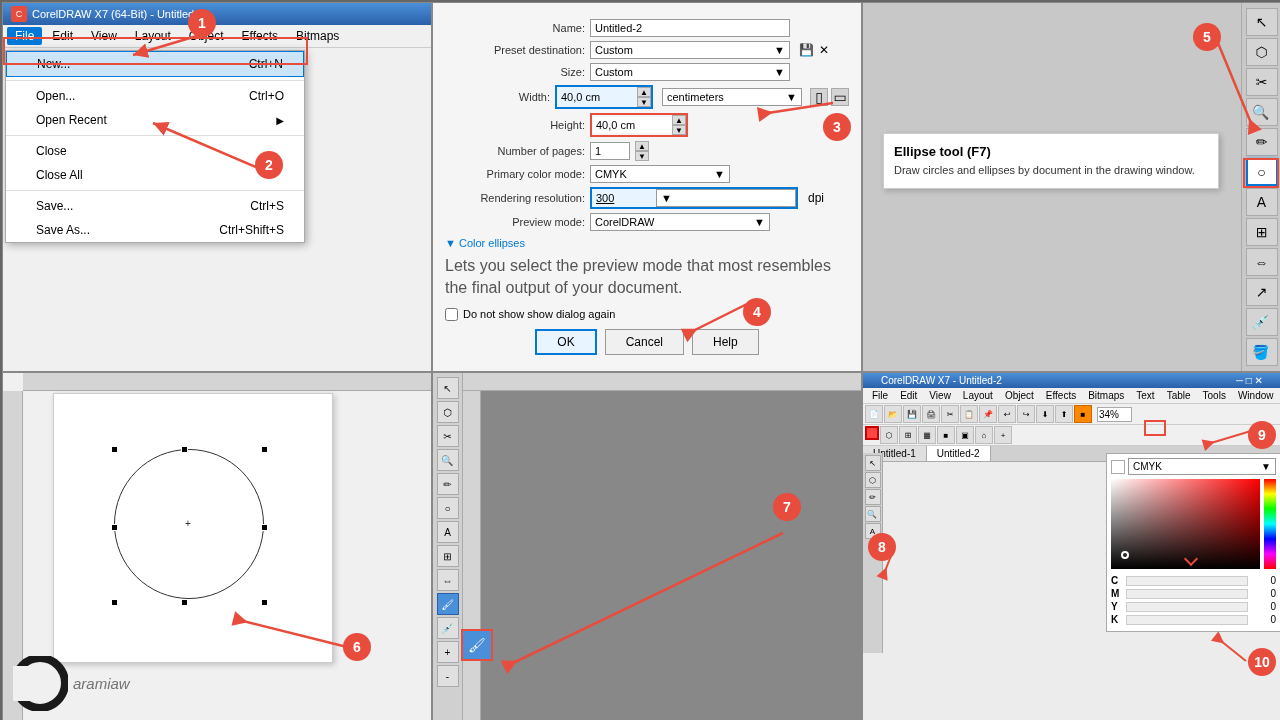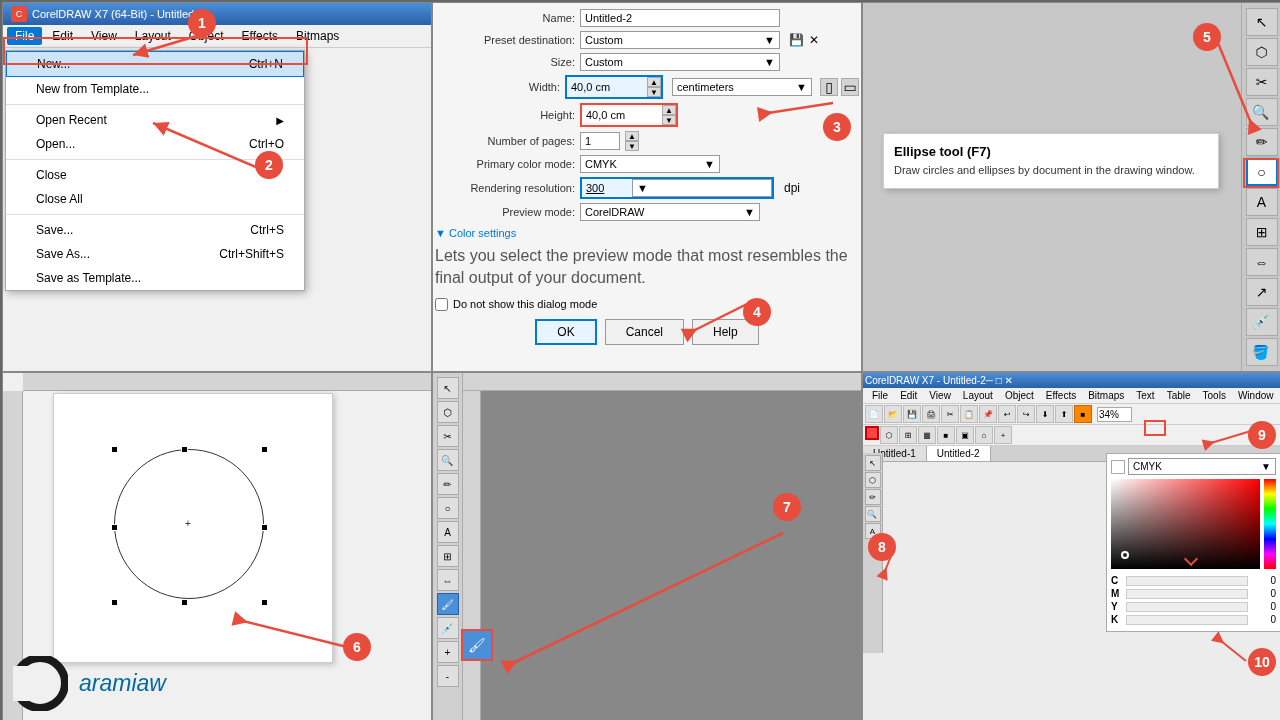--- a/index.html
+++ b/index.html
@@ -302,24 +302,23 @@
     .brand-logo {
       position: absolute;
       bottom: 10px;
       left: 10px;
       display: flex;
       align-items: center;
       gap: 5px;
     }
 
     .brand-text {
-      font-size: 23px;
-      color: #0369a1;
+      font-size: 15px;
+      color: #737373;
       font-style: italic;
-      margin-left: 6px;
     }
 
     
     .panel-5 {
       background: #888;
       position: relative;
     }
 
     .tool-strip-left {
       position: absolute;
@@ -384,24 +383,24 @@
       position: absolute;
       inset: 0;
       background: #ececec;
       display: flex;
       flex-direction: column;
     }
 
     .cdr-title {
       background: linear-gradient(to bottom, #4a90d9, #2a60a9);
       color: white;
-      padding: 2px 2px;
+      padding: 2px 18px;
       font-size: 10px;
       display: flex;
-      justify-content: flex-start;
+      justify-content: space-between;
     }
 
     .cdr-menubar {
       background: #f0f0f0;
       display: flex;
       padding: 1px 4px;
       border-bottom: 1px solid #ccc;
       gap: 2px;
       font-size: 10px;
     }
@@ -548,50 +547,44 @@
       <span class="menu-item">Object</span>
       <span class="menu-item">Effects</span>
       <span class="menu-item">Bitmaps</span>
     </div>
 
     <div class="dropdown-menu">
       <div class="dropdown-item highlighted">
         <span>New...</span>
         <span>Ctrl+N</span>
       </div>
+      <div class="dropdown-divider"></div>
       <div class="dropdown-item">
-        <span>New from Template...</span>
-      </div>
-      <div class="dropdown-divider"></div>
+        <span>Open...</span>
+        <span>Ctrl+O</span>
+      </div>
       <div class="dropdown-item">
         <span>Open Recent</span>
         <span style="font-size:10px;">▶</span>
-      </div>
-      <div class="dropdown-item">
-        <span>Open...</span>
-        <span>Ctrl+O</span>
       </div>
       <div class="dropdown-divider"></div>
       <div class="dropdown-item">
         <span>Close</span>
       </div>
       <div class="dropdown-item">
         <span>Close All</span>
       </div>
       <div class="dropdown-divider"></div>
       <div class="dropdown-item">
         <span>Save...</span>
         <span>Ctrl+S</span>
       </div>
       <div class="dropdown-item">
         <span>Save As...</span>
         <span>Ctrl+Shift+S</span>
-      </div>
-      <div class="dropdown-item">
-        <span>Save as Template...</span>
       </div>
     </div>
 
     <div class="red-box" style="top:34px; left:0; width:305px; height:28px;"></div>
 
     <div class="annotation-circle" style="top:6px; left:185px;">
       <span>1</span>
     </div>
 
     <div class="annotation-circle" style="top:148px; left:252px;">
@@ -611,21 +604,21 @@
       <defs>
         <marker id="arrowhead2" markerWidth="8" markerHeight="8" refX="6" refY="3" orient="auto">
           <polygon points="0 0, 6 3, 0 6" fill="#e74c3c"></polygon>
         </marker>
       </defs>
       <line x1="253" y1="64" x2="150" y2="20" stroke="#e74c3c" stroke-width="2.5" marker-end="url(#arrowhead2)"></line>
     </svg>
   </div>
 
   <div class="panel panel-2">
-    <div style="padding: 2px;">
+    <div style="padding: 12px;">
 
       <div class="form-row">
         <span class="form-label">Name:</span>
         <input class="form-control" style="width: 200px;" value="Untitled-2">
       </div>
 
       <div class="form-row">
         <span class="form-label">Preset destination:</span>
         <div class="dropdown-control" style="width:200px;">
           <span>Custom</span>
@@ -686,45 +679,45 @@
         <span class="form-label">Primary color mode:</span>
         <div class="dropdown-control" style="width:100px;">
           <span>CMYK</span>
           <span>▼</span>
         </div>
       </div>
 
       <div class="form-row">
         <span class="form-label">Rendering resolution:</span>
         <div style="border:2px solid #0078d7; background:#e8f4ff; display:flex; align-items:center;">
-          <input class="form-control" style="width: 50px; border: none; background: transparent; text-decoration: underline;" value="300">
+          <input class="form-control" style="width: 64px; border: none; background: transparent; text-decoration: underline;" value="300">
           <div class="dropdown-control" style="width:30px;">
             <span>▼</span>
           </div>
         </div>
         <span style="margin-left:5px;">dpi</span>
       </div>
 
       <div class="form-row">
         <span class="form-label">Preview mode:</span>
         <div class="dropdown-control" style="width:180px;">
           <span>CorelDRAW</span>
           <span>▼</span>
         </div>
       </div>
 
       <div class="section-header">
-        <span>▼</span> <span>Color settings</span>
+        <span>▼</span> <span>Color ellipses</span>
       </div>
 
       <div class="description-text">Lets you select the preview mode that most resembles the final output of your document.</div>
 
       <div class="checkbox-row">
         <input type="checkbox" style="">
-        <span>Do not show this dialog mode</span>
+        <span>Do not show show dialog again</span>
       </div>
 
       <div class="dialog-buttons">
         <button class="btn btn-primary">OK</button>
         <button class="btn">Cancel</button>
         <button class="btn">Help</button>
       </div>
     </div>
 
     <div class="annotation-circle" style="top:110px; right:10px;">

